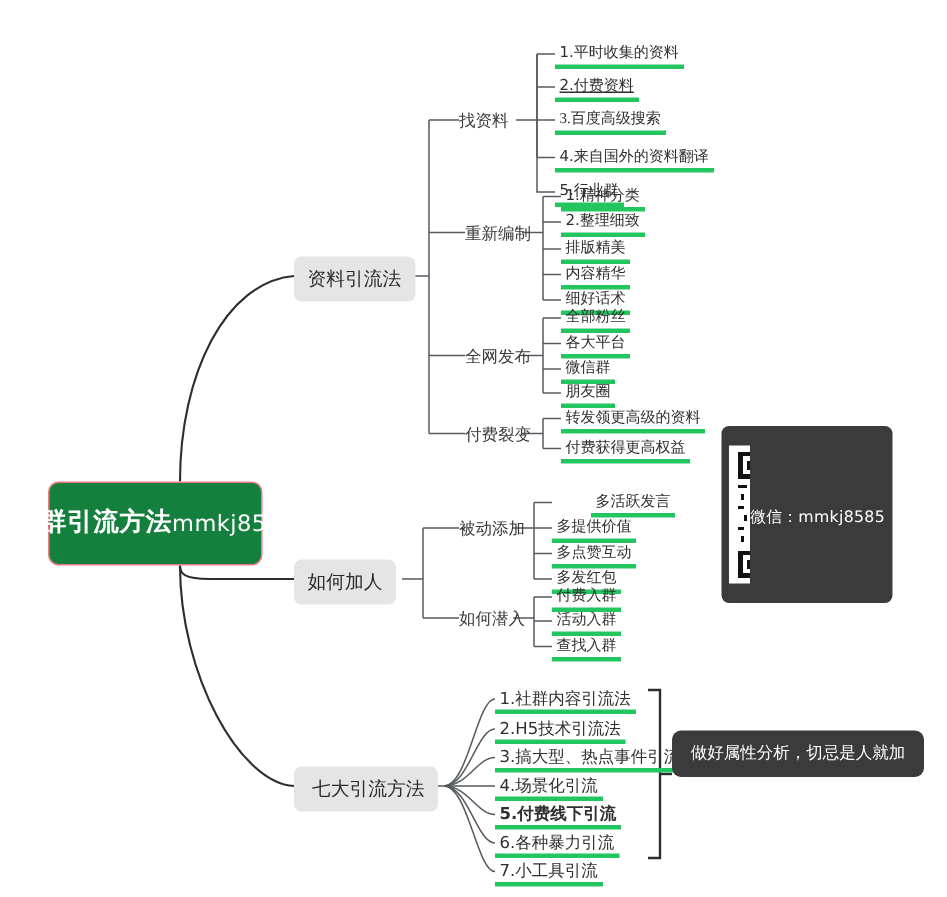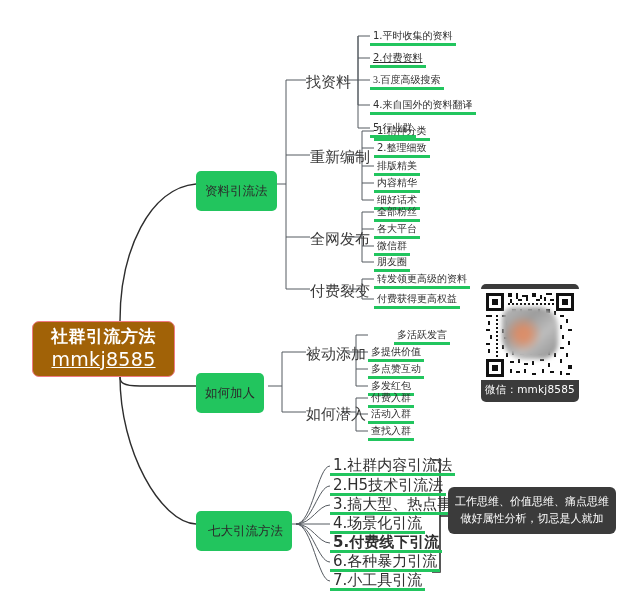--- a/index.html
+++ b/index.html
@@ -28,97 +28,95 @@
     position: absolute;
     box-sizing: border-box;
     white-space: nowrap;
   }
   
   .root {
     left: 32px;
     top: 321px;
     width: 143px;
     height: 56px;
-    background: #a16207;
+    background: #15803d;
     border: 1px solid #f07a84;
     border-radius: 7px;
     color: #ffffff;
     display: flex;
-    flex-direction: column;
     align-items: center;
     justify-content: center;
     line-height: 1.15;
   }
   .root .title {
     font-size: 17px;
     font-weight: bold;
     letter-spacing: 0.5px;
   }
   .root .sub {
-    font-size: 19px;
+    font-size: 15px;
     font-weight: normal;
     margin-top: 2px;
     letter-spacing: 0.3px;
-    text-decoration: underline;
   }
   
   .branch {
-    background: #22c55e;
+    background: #e5e5e5;
     border-radius: 5px;
     color: #2b2b2b;
     font-size: 12.5px;
     display: flex;
     align-items: center;
     justify-content: center;
-    height: 40px;
+    height: 30px;
     padding: 0 9px;
   }
   
   .group-label {
     color: #3a3a3a;
-    font-size: 15px;
+    font-size: 11px;
     background: transparent;
   }
   
   .leaf {
     color: #2f2f2f;
     font-size: 10px;
     border-bottom: 3px solid #22c55e;
     padding: 0 3px 1px 3px;
     line-height: 13px;
   }
   .leaf.big {
-    font-size: 15px;
+    font-size: 11px;
   }
   
   .callout {
     left: 448px;
     top: 487px;
     width: 168px;
     background: #3b3b3b;
     border-radius: 6px;
     color: #ffffff;
     font-size: 11px;
     line-height: 1.5;
     text-align: center;
     padding: 7px 5px;
     white-space: normal;
   }
   
   .qr-panel {
     left: 481px;
     top: 284px;
-    width: 98px;
+    width: 114px;
     height: 118px;
     background: #3b3b3b;
     border-radius: 5px;
     padding: 5px;
     box-sizing: border-box;
     display: flex;
-    flex-direction: column;
+    flex-direction: row;
     align-items: center;
   }
   .qr-img {
     position: relative;
     width: 100px;
     height: 92px;
     background: #ffffff;
     overflow: hidden;
   }
   .qr-grid {
@@ -295,21 +293,20 @@
 
   <div class="node leaf big" style="left:330px; top:459px;"><span>1.社群内容引流法</span></div>
   <div class="node leaf big" style="left:330px; top:479px;"><span>2.H5技术引流法</span></div>
   <div class="node leaf big" style="left:330px; top:498px;"><span>3.搞大型、热点事件引流法</span></div>
   <div class="node leaf big" style="left:330px; top:517px;"><span>4.场景化引流</span></div>
   <div class="node leaf big" style="left:330px; top:536px;font-weight:bold;"><span>5.付费线下引流</span></div>
   <div class="node leaf big" style="left:330px; top:555px;"><span>6.各种暴力引流</span></div>
   <div class="node leaf big" style="left:330px; top:574px;"><span>7.小工具引流</span></div>
 
   <div class="node callout">
-    <div>工作思维、价值思维、痛点思维</div>
     <div>做好属性分析，切忌是人就加</div>
   </div>
 
   <div class="node qr-panel">
     <div class="qr-img">
       <svg class="qr-grid" viewBox="0 0 46 44" xmlns="http://www.w3.org/2000/svg" shape-rendering="crispEdges">
         <rect width="46" height="44" fill="#ffffff"></rect>
         <g fill="#111111">
 
           <rect x="1" y="1" width="9" height="9"></rect>

